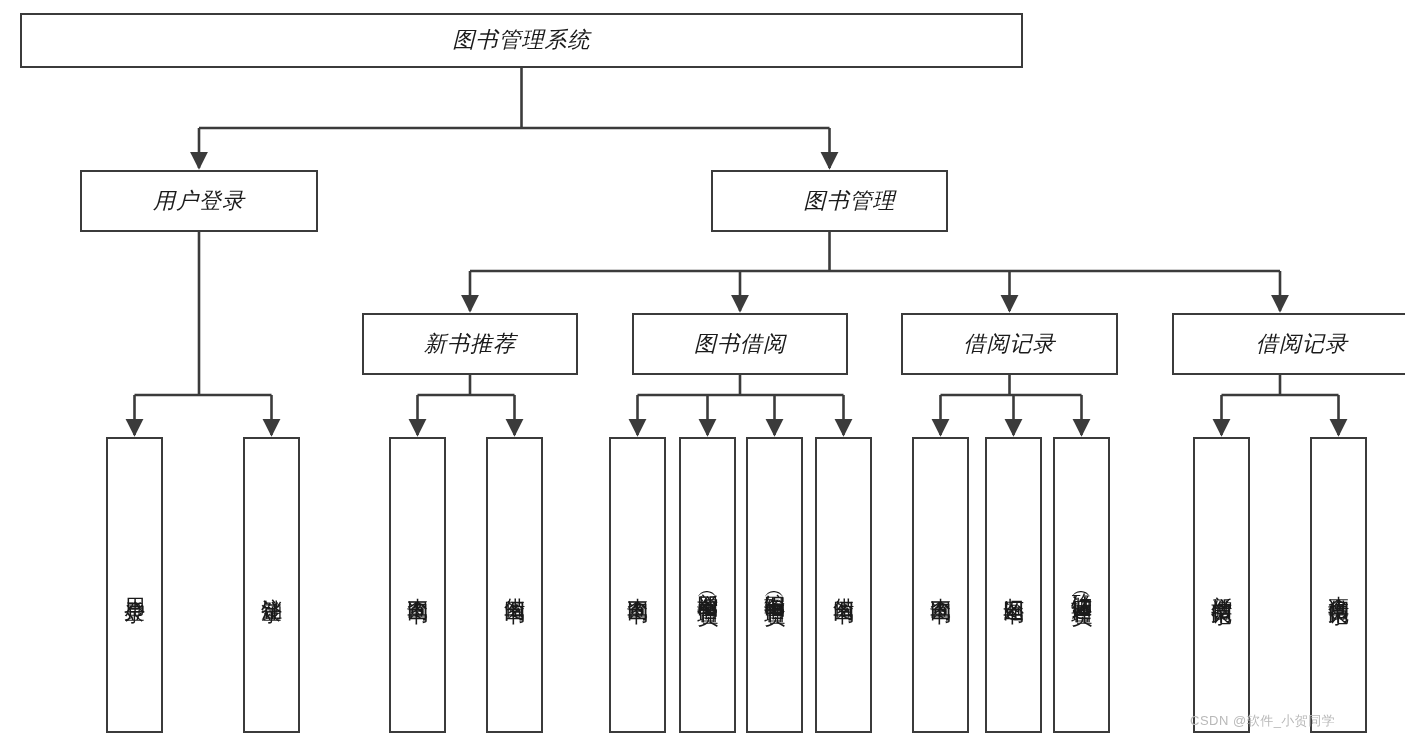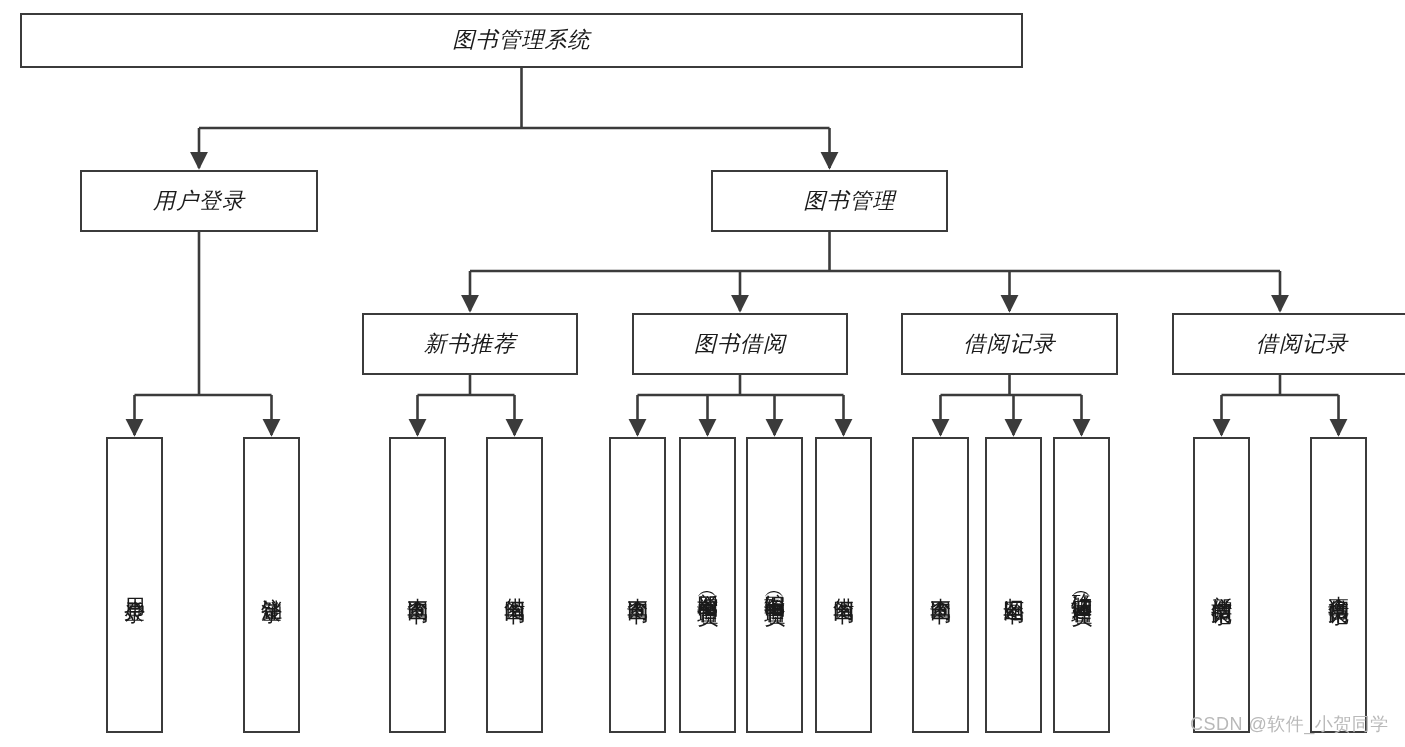--- a/index.html
+++ b/index.html
@@ -53,21 +53,21 @@
     left: 0;
     top: 0;
     width: 1405px;
     height: 747px;
     pointer-events: none;
   }
   .watermark {
     position: absolute;
     left: 1190px;
     top: 712px;
-    font-size: 18px;
+    font-size: 13px;
     color: #b9b9b9;
     white-space: nowrap;
     letter-spacing: 0.5px;
   }
 </style>
 </head>
 <body>
 
 <div id="canvas">
   <svg class="edges" viewBox="0 0 1405 747">

